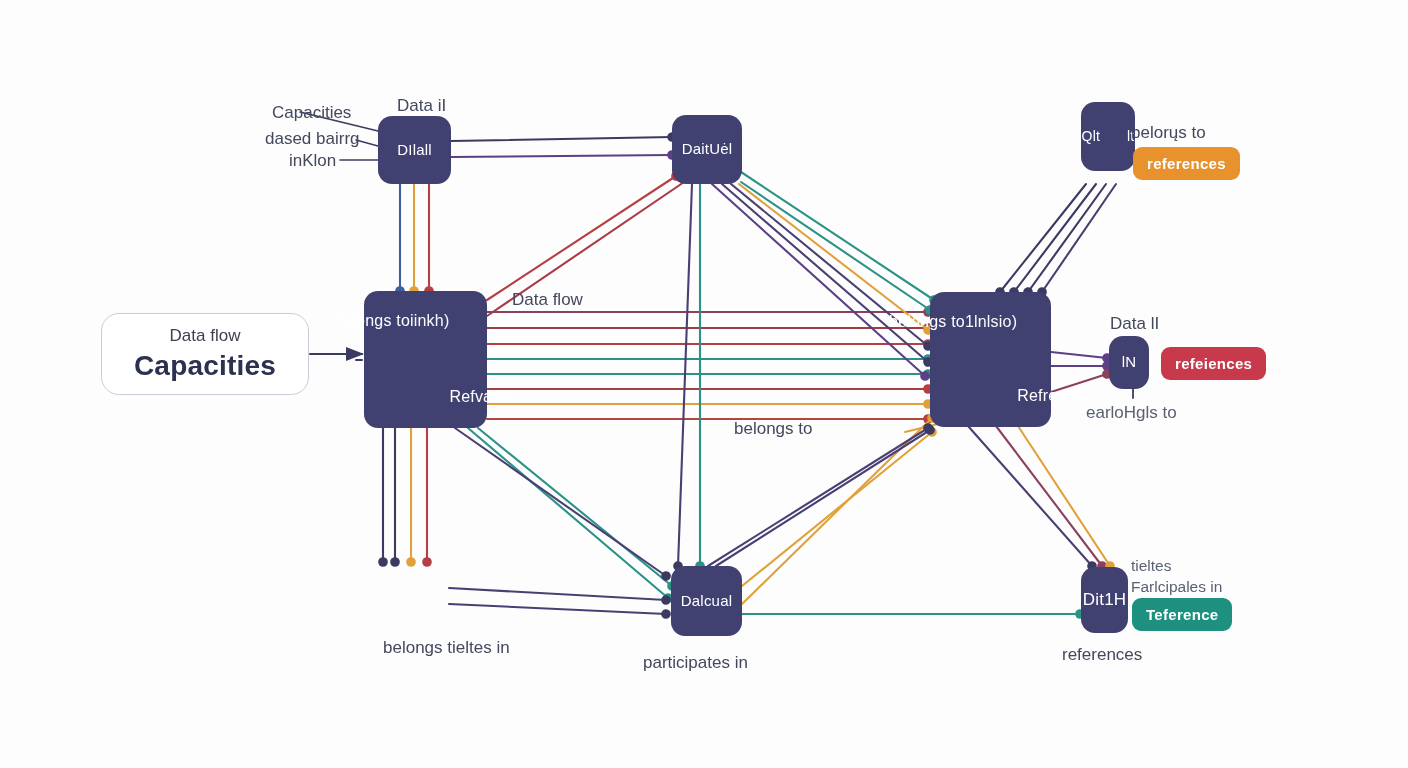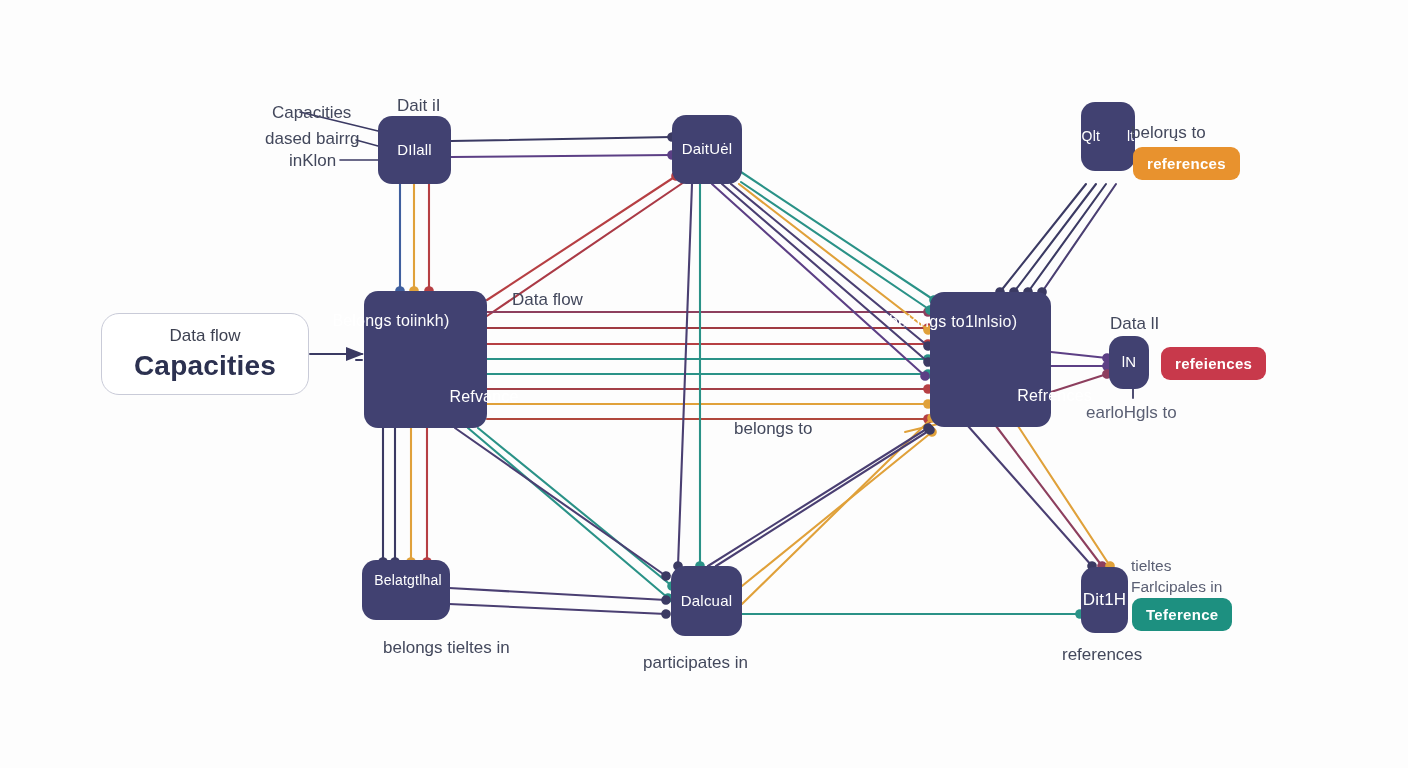--- a/index.html
+++ b/index.html
@@ -203,24 +203,20 @@
   <div class="node big" style="left:930px;top:292px;width:121px;height:135px;">
     <span class="ln">belongs to</span>
     <span class="ln sub">1lnlsio)</span>
     <span class="ln foot">Refrences</span>
   </div>
 
   <div class="node tiny" style="left:1109px;top:336px;width:40px;height:53px;">
     <span class="ln">lN</span>
   </div>
 
-  <div class="node tiny" style="left:362px;top:560px;width:88px;height:60px;font-size:14px;align-items:flex-start;padding-left:16px;">
-    <span class="ln">Belatgtl</span>
-    <span class="ln">hal</span>
-  </div>
 
   <div class="node tiny" style="left:671px;top:566px;width:71px;height:70px;">
     <span class="ln">Dalc</span>
     <span class="ln">ual</span>
   </div>
 
   <div class="node tiny" style="left:1081px;top:567px;width:47px;height:66px;font-size:17px;">
     <span class="ln">Dit</span>
     <span class="ln">1H</span>
   </div>
@@ -234,21 +230,21 @@
   </div>
 
   <div class="badge" style="left:1132px;top:598px;background:#1d9080;">
     <span>Teference</span>
   </div>
 
   <div class="elabel" style="left:272px;top:102px;">Capacities</div>
   <div class="elabel" style="left:265px;top:128px;">dased bairrg</div>
   <div class="elabel" style="left:289px;top:150px;">inKlon</div>
 
-  <div class="elabel" style="left:397px;top:95px;">Dait iI</div>
+  <div class="elabel" style="left:397px;top:95px;">Data iI</div>
 
   <div class="elabel" style="left:512px;top:289px;">Data flow</div>
 
   <div class="elabel" style="left:734px;top:418px;">belongs to</div>
 
   <div class="elabel" style="left:1131px;top:122px;">belorųs to</div>
 
   <div class="elabel" style="left:1110px;top:313px;">Data lI</div>
 
   <div class="elabel dim" style="left:1086px;top:402px;">earloHgls to</div>

